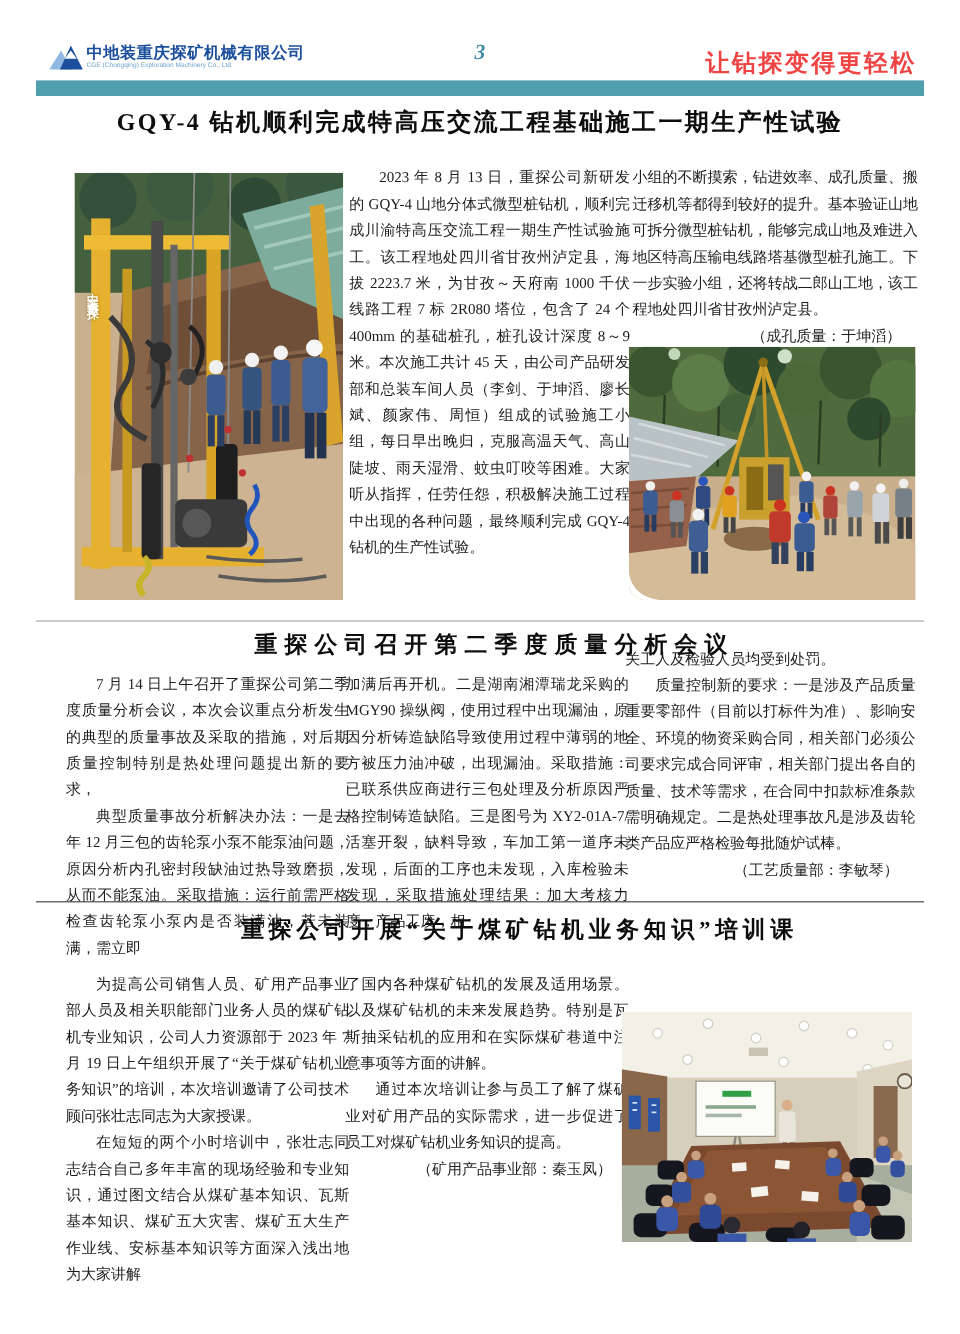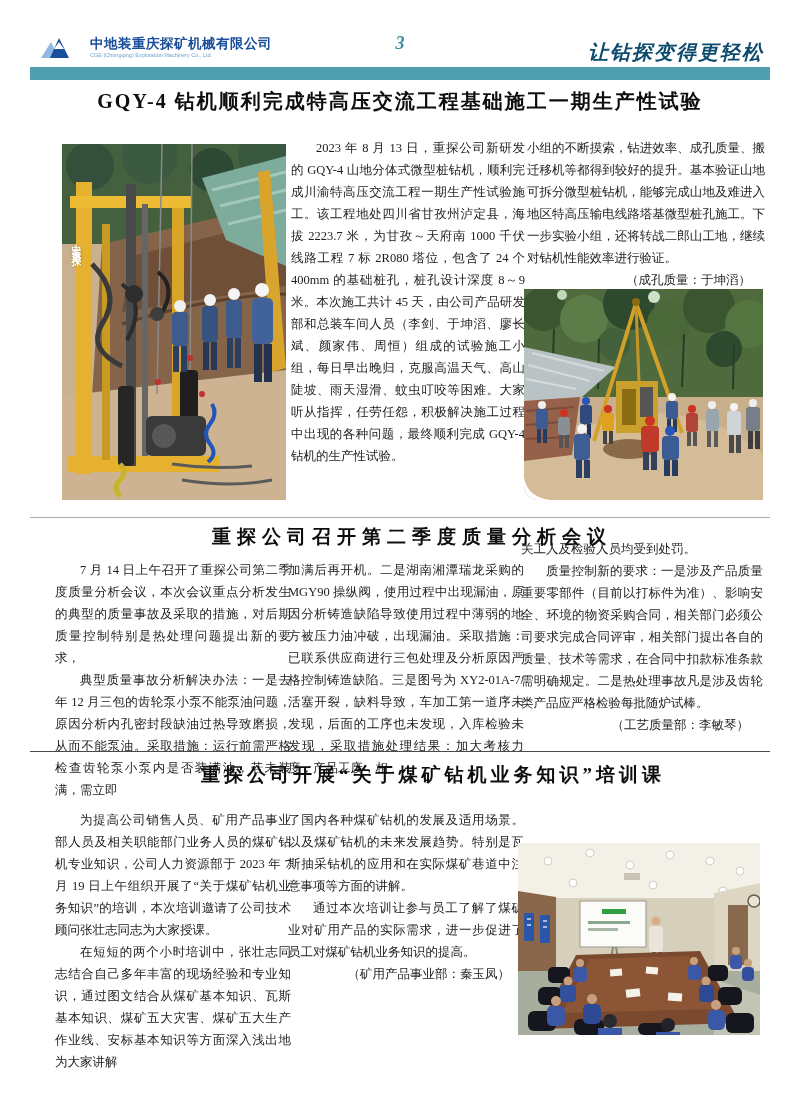--- a/index.html
+++ b/index.html
@@ -1,27 +1,27 @@
 <!DOCTYPE html>
 <html><head>
 <meta charset="utf-8">
 <style>
   html,body{margin:0;padding:0;background:#fff;}
   .page{position:relative;width:800px;height:1112px;background:#ffffff;overflow:hidden;
         font-family:"Liberation Serif","DejaVu Serif",serif;color:#1c1c1c;}
   
-  .logo{position:absolute;left:40px;top:36px;display:flex;align-items:flex-start;gap:20px;}
+  .logo{position:absolute;left:40px;top:36px;display:flex;align-items:flex-start;gap:2px;}
   .logo svg{width:30px;height:24px;}
   .logo-zh{font-family:"Liberation Sans","DejaVu Sans",sans-serif;font-weight:bold;
            font-size:13.5px;color:#1b4e9b;letter-spacing:.5px;line-height:15px;}
   .logo-en{font-family:"Liberation Sans","DejaVu Sans",sans-serif;font-size:5.5px;color:#6ea3cd;margin-top:1px;}
   .page-num{position:absolute;left:0;top:33px;width:100%;text-align:center;
             font-style:italic;font-size:18px;color:#3f8da3;font-weight:bold;}
   .slogan{position:absolute;right:36px;top:39px;font-size:20px;font-weight:900;
-          font-style:italic;color:#0c4a6e;letter-spacing:2px;}
+          color:#ef4444;letter-spacing:2px;}
   .accent-bar{position:absolute;left:30px;top:67px;width:740px;height:13px;background:#4f9fae;}
   
   h1{position:absolute;left:0;width:100%;margin:0;text-align:center;color:#0d0d0d;}
   .t1{top:88px;font-size:20px;font-weight:900;letter-spacing:2px;}
   .t2{top:524px;font-size:19px;font-weight:900;letter-spacing:6px;padding-left:12px;}
   .t3{top:762px;font-size:19px;font-weight:900;letter-spacing:4px;padding-left:33px;}
   
   .col{position:absolute;font-size:12.5px;line-height:22px;text-align:justify;}
   .col p{margin:0;}
   .col p.indent{text-indent:2em;}
@@ -125,21 +125,21 @@
       <path d="M110,320 q40,6 80,2 M120,336 q50,8 90,0" stroke="#5a5a5a" stroke-width="3" fill="none"></path>
     </svg>
     <div class="photo-label">中装重探</div>
   </figure>
 
   <div class="col c1-mid">
     <p class="indent">2023 年 8 月 13 日，重探公司新研发的 GQY-4 山地分体式微型桩钻机，顺利完成川渝特高压交流工程一期生产性试验施工。该工程地处四川省甘孜州泸定县，海拔 2223.7 米，为甘孜～天府南 1000 千伏线路工程 7 标 2R080 塔位，包含了 24 个 400mm 的基础桩孔，桩孔设计深度 8～9 米。本次施工共计 45 天，由公司产品研发部和总装车间人员（李剑、于坤滔、廖长斌、颜家伟、周恒）组成的试验施工小组，每日早出晚归，克服高温天气、高山陡坡、雨天湿滑、蚊虫叮咬等困难。大家听从指挥，任劳任怨，积极解决施工过程中出现的各种问题，最终顺利完成 GQY-4 钻机的生产性试验。</p>
   </div>
 
   <div class="col c1-right">
-    <p>小组的不断摸索，钻进效率、成孔质量、搬迁移机等都得到较好的提升。基本验证山地可拆分微型桩钻机，能够完成山地及难进入地区特高压输电线路塔基微型桩孔施工。下一步实验小组，还将转战二郎山工地，继续对钻机性能效率进行验证。</p>
+    <p>小组的不断摸索，钻进效率、成孔质量、搬迁移机等都得到较好的提升。基本验证山地可拆分微型桩钻机，能够完成山地及难进入地区特高压输电线路塔基微型桩孔施工。下一步实验小组，还将转战二郎山工地，该工程地处四川省甘孜州泸定县。</p>
     <p class="byline">（成孔质量：于坤滔）</p>
   </div>
 
   <figure class="photo ph2">
     <svg viewBox="0 0 239 211" preserveAspectRatio="none">
       <rect width="239" height="211" fill="#c9af8c"></rect>
       <rect width="239" height="108" fill="#4f6b3e"></rect>
       <circle cx="20" cy="20" r="22" fill="#3a5530"></circle>
         <circle cx="60" cy="30" r="24" fill="#5d7d48"></circle>
       <circle cx="105" cy="15" r="26" fill="#2e4a2e"></circle>

